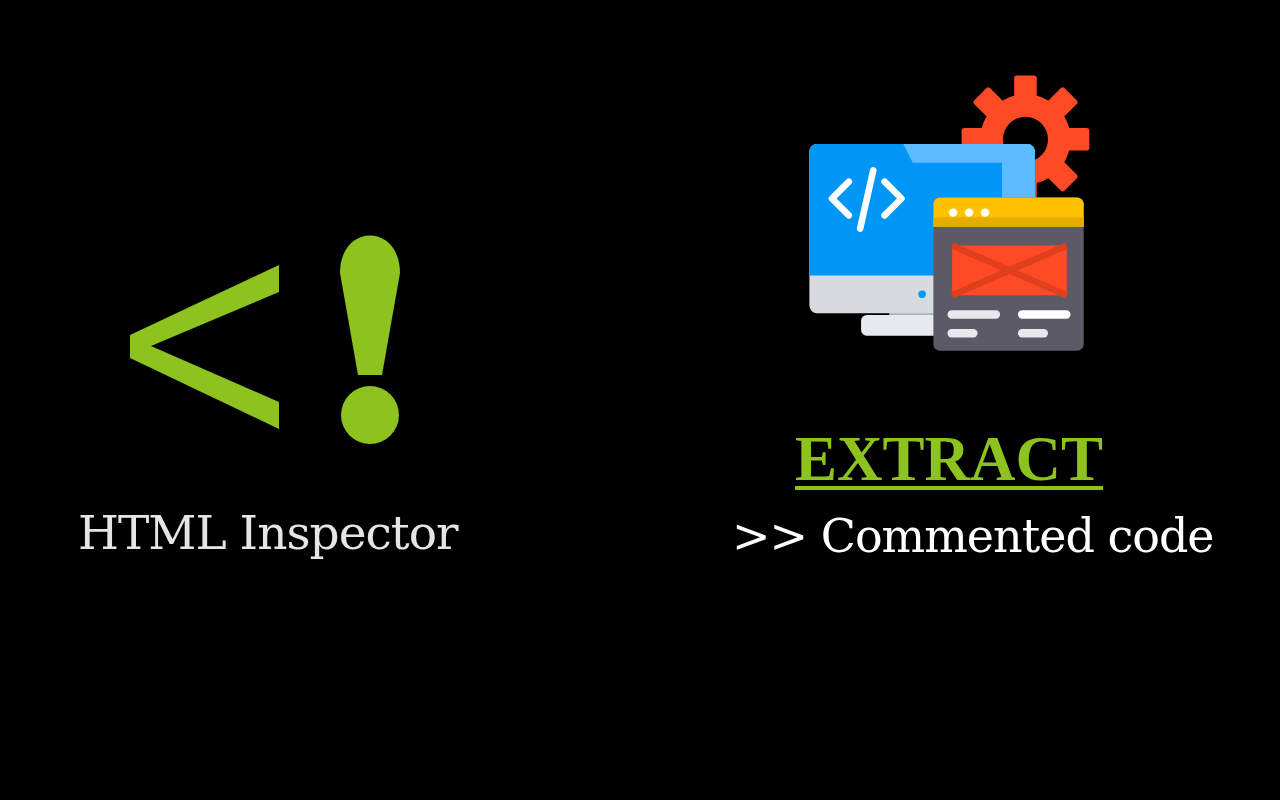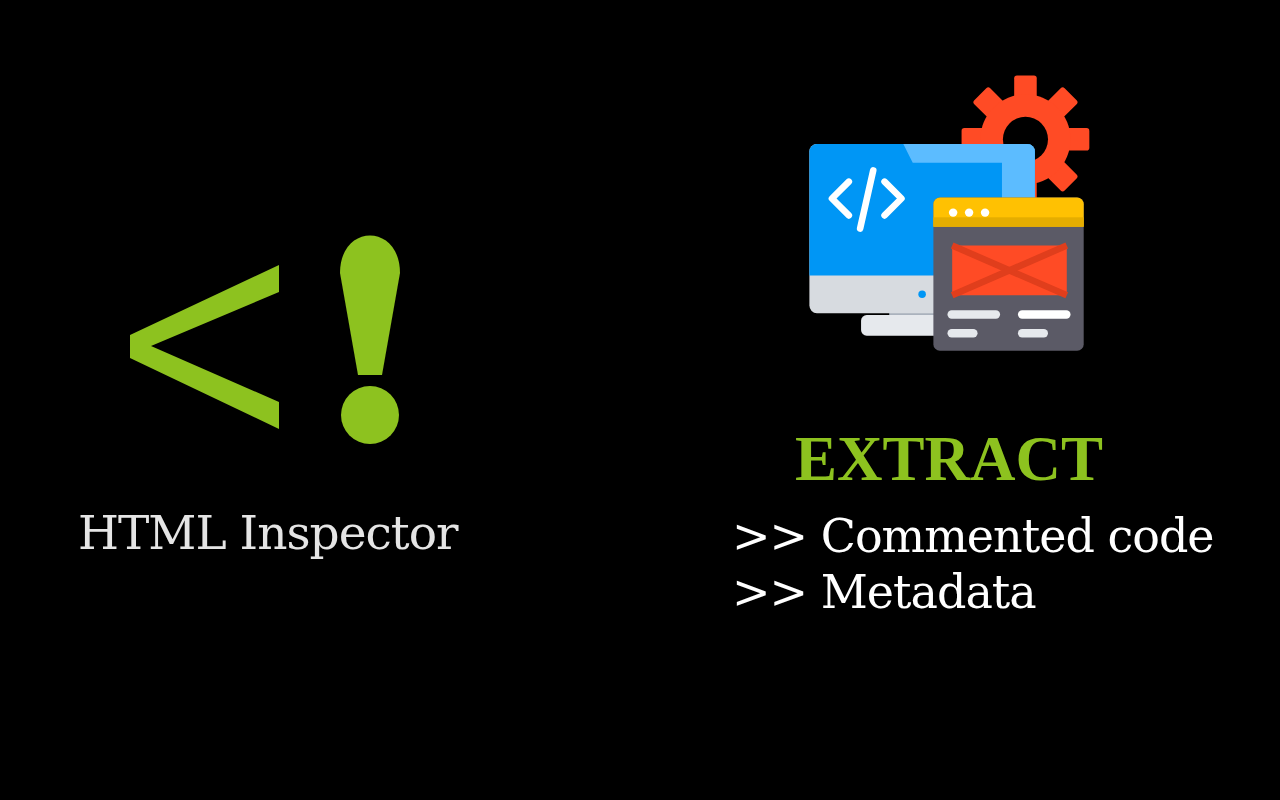--- a/index.html
+++ b/index.html
@@ -1,22 +1,22 @@
 <!DOCTYPE html>
 <html><head>
   <meta charset="utf-8">
   <style>
     html, body { margin:0; padding:0; }
     body { width:1280px; height:800px; background:#000; position:relative; overflow:hidden; font-family:"DejaVu Serif", serif; }
     .logo { position:absolute; left:120px; top:215px; width:300px; height:230px; }
     .left-title { position:absolute; left:78px; top:505px; color:#e5e5e5; font-family:"DejaVu Serif", serif; font-size:47px; letter-spacing:-1px; white-space:nowrap; }
     .illus { position:absolute; left:800px; top:62px; width:310px; height:305px; }
-    .extract { position:absolute; left:795px; top:423px; color:#8dc21f; font-family:"Liberation Serif", serif; font-weight:bold; font-size:63px; text-decoration-thickness:4px; text-underline-offset:6px; letter-spacing:0px; white-space:nowrap; }
+    .extract { position:absolute; left:795px; top:423px; color:#8dc21f; font-family:"Liberation Serif", serif; font-weight:bold; font-size:63px; text-decoration:underline; text-decoration-thickness:4px; text-underline-offset:6px; letter-spacing:0px; white-space:nowrap; }
     .list { position:absolute; left:732px; top:508px; color:#fff; font-family:"DejaVu Serif", serif; font-size:46px; line-height:56px; letter-spacing:-1px; white-space:nowrap; }
-    .list .item { display:block; }
+    .list .item { display:block;text-align:center; }
   </style>
 </head>
 <body>
 
 <svg class="logo" viewBox="0 0 300 230">
   <polygon points="159,50 159,77 31,131 159,187 159,214 10,143 10,120" fill="#8dc21f"></polygon>
   <path d="M220,58 C220,8 280,8 280,58 L262,160 L238,160 Z" fill="#8dc21f"></path>
   <circle cx="250" cy="200" r="29" fill="#8dc21f"></circle>
 </svg>
 
@@ -67,14 +67,13 @@
     <rect x="232" y="257" width="56" height="9" rx="4.5" fill="#fff"></rect>
     <rect x="157" y="277" width="32" height="9" rx="4.5" fill="#e6e9ed"></rect>
     <rect x="232" y="277" width="32" height="9" rx="4.5" fill="#e6e9ed"></rect>
   </g>
 </svg>
 
 <div class="extract">EXTRACT</div>
 
 <div class="list">
   <span class="item">&gt;&gt; Commented code</span>
-  <span class="item">&gt;&gt; Metadata</span>
 </div>
 
 </body></html>

